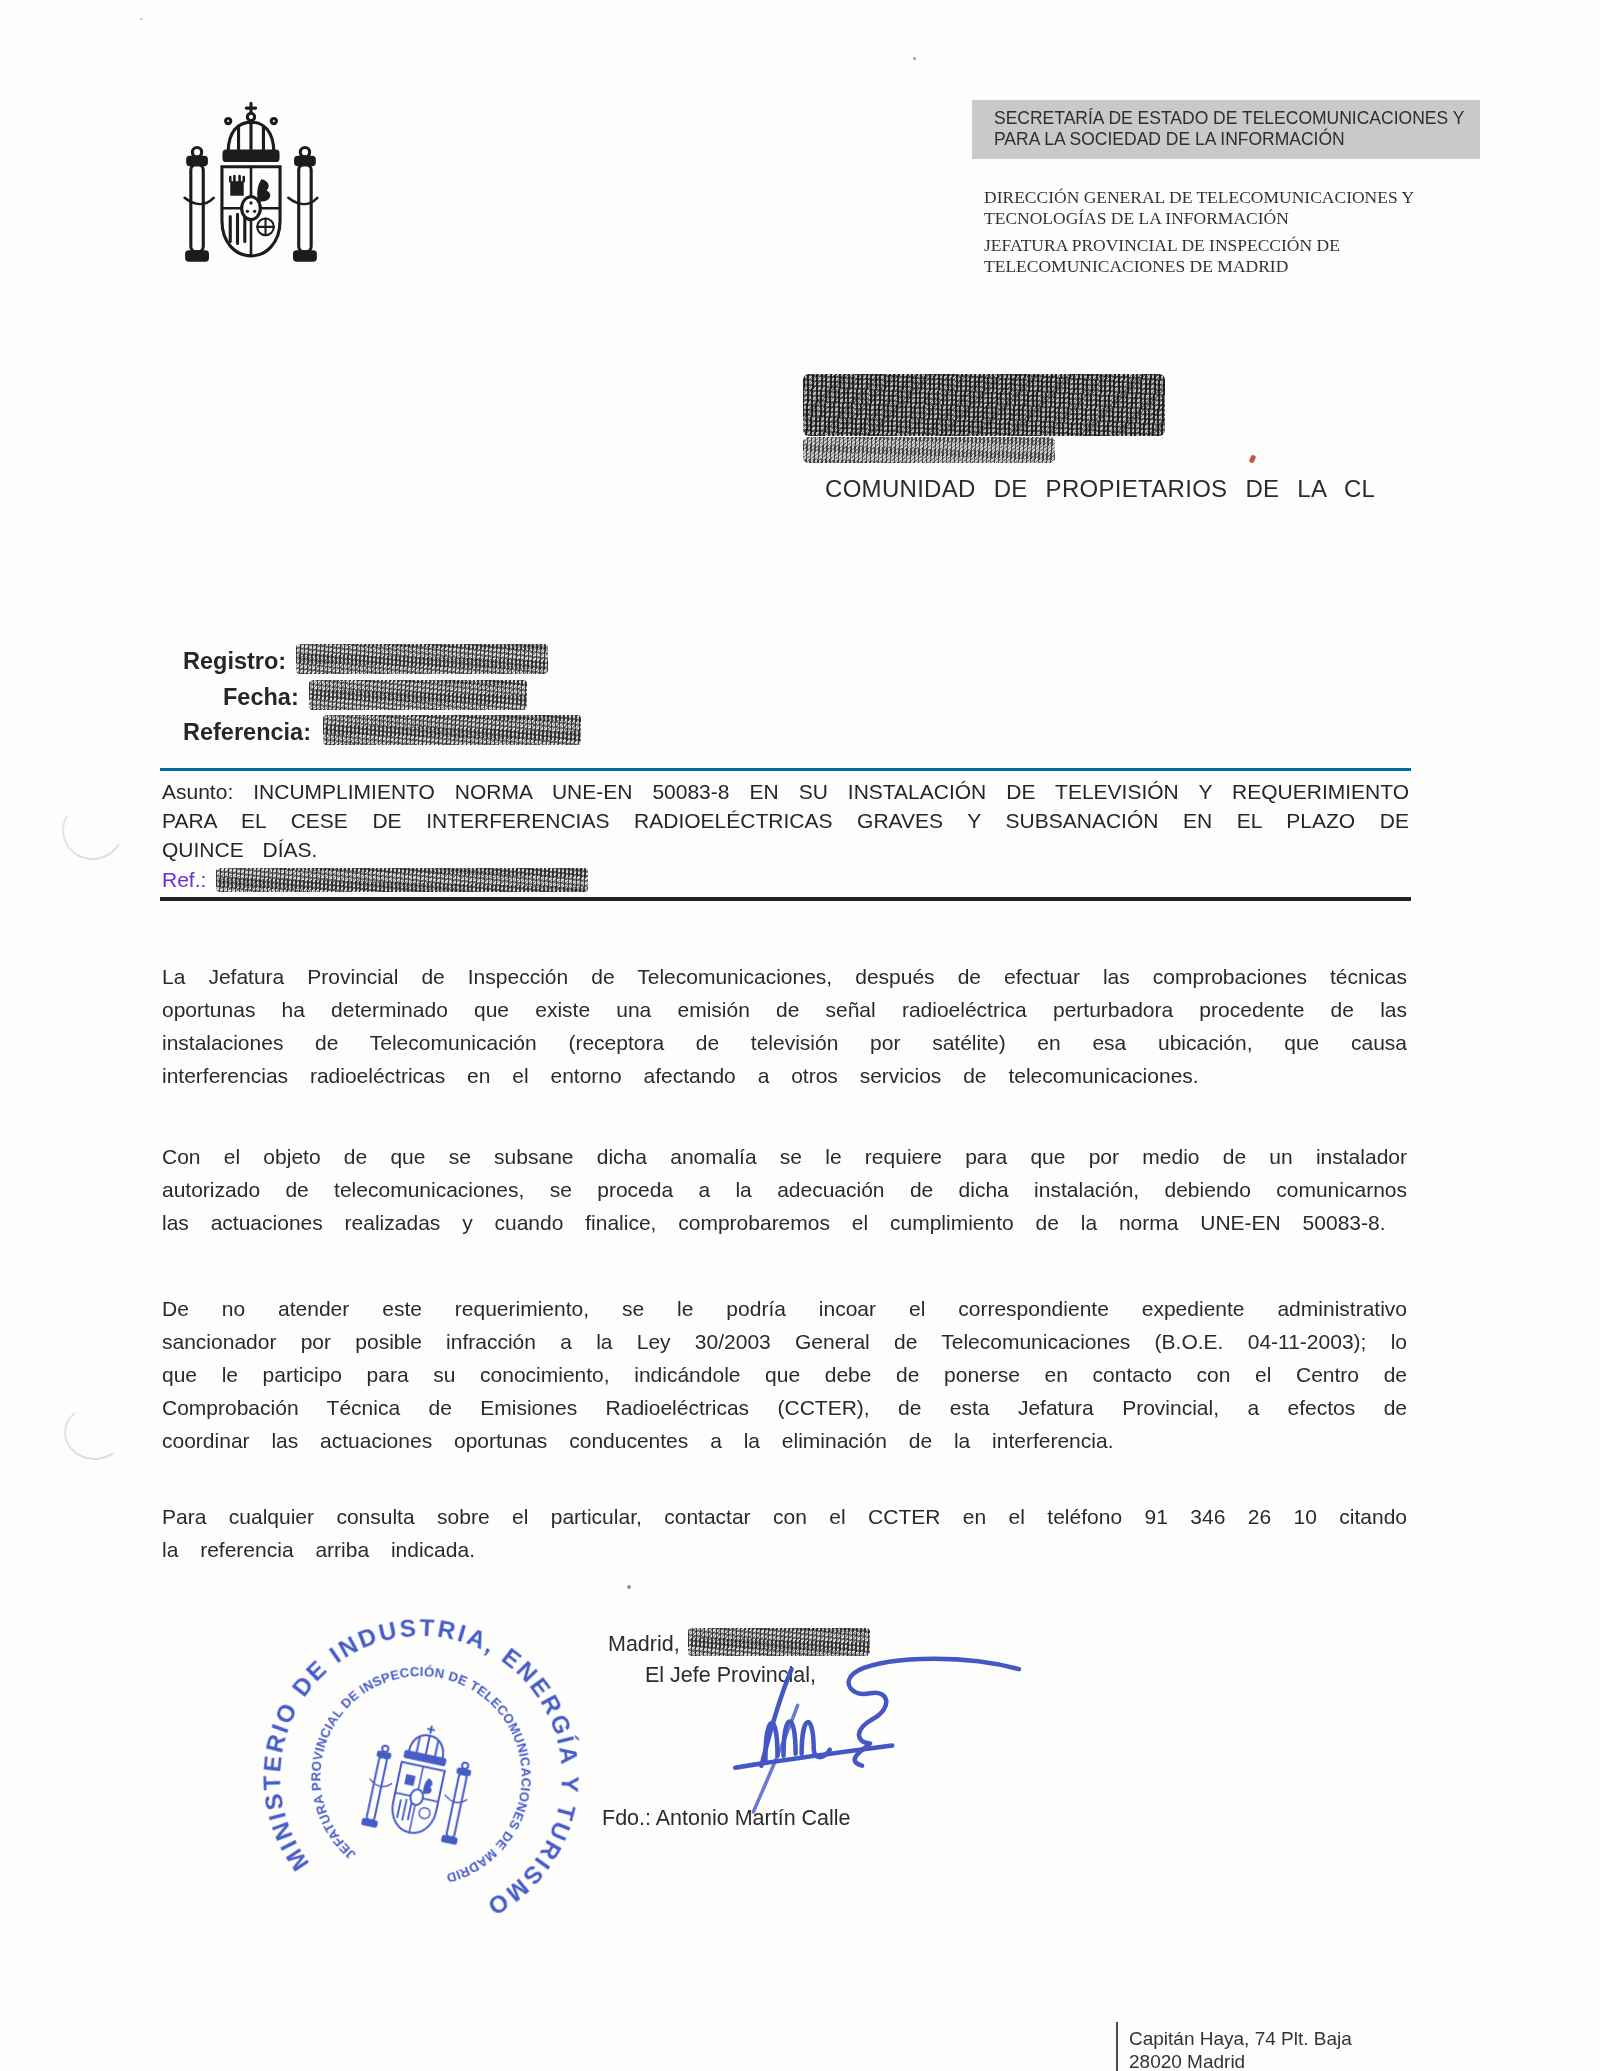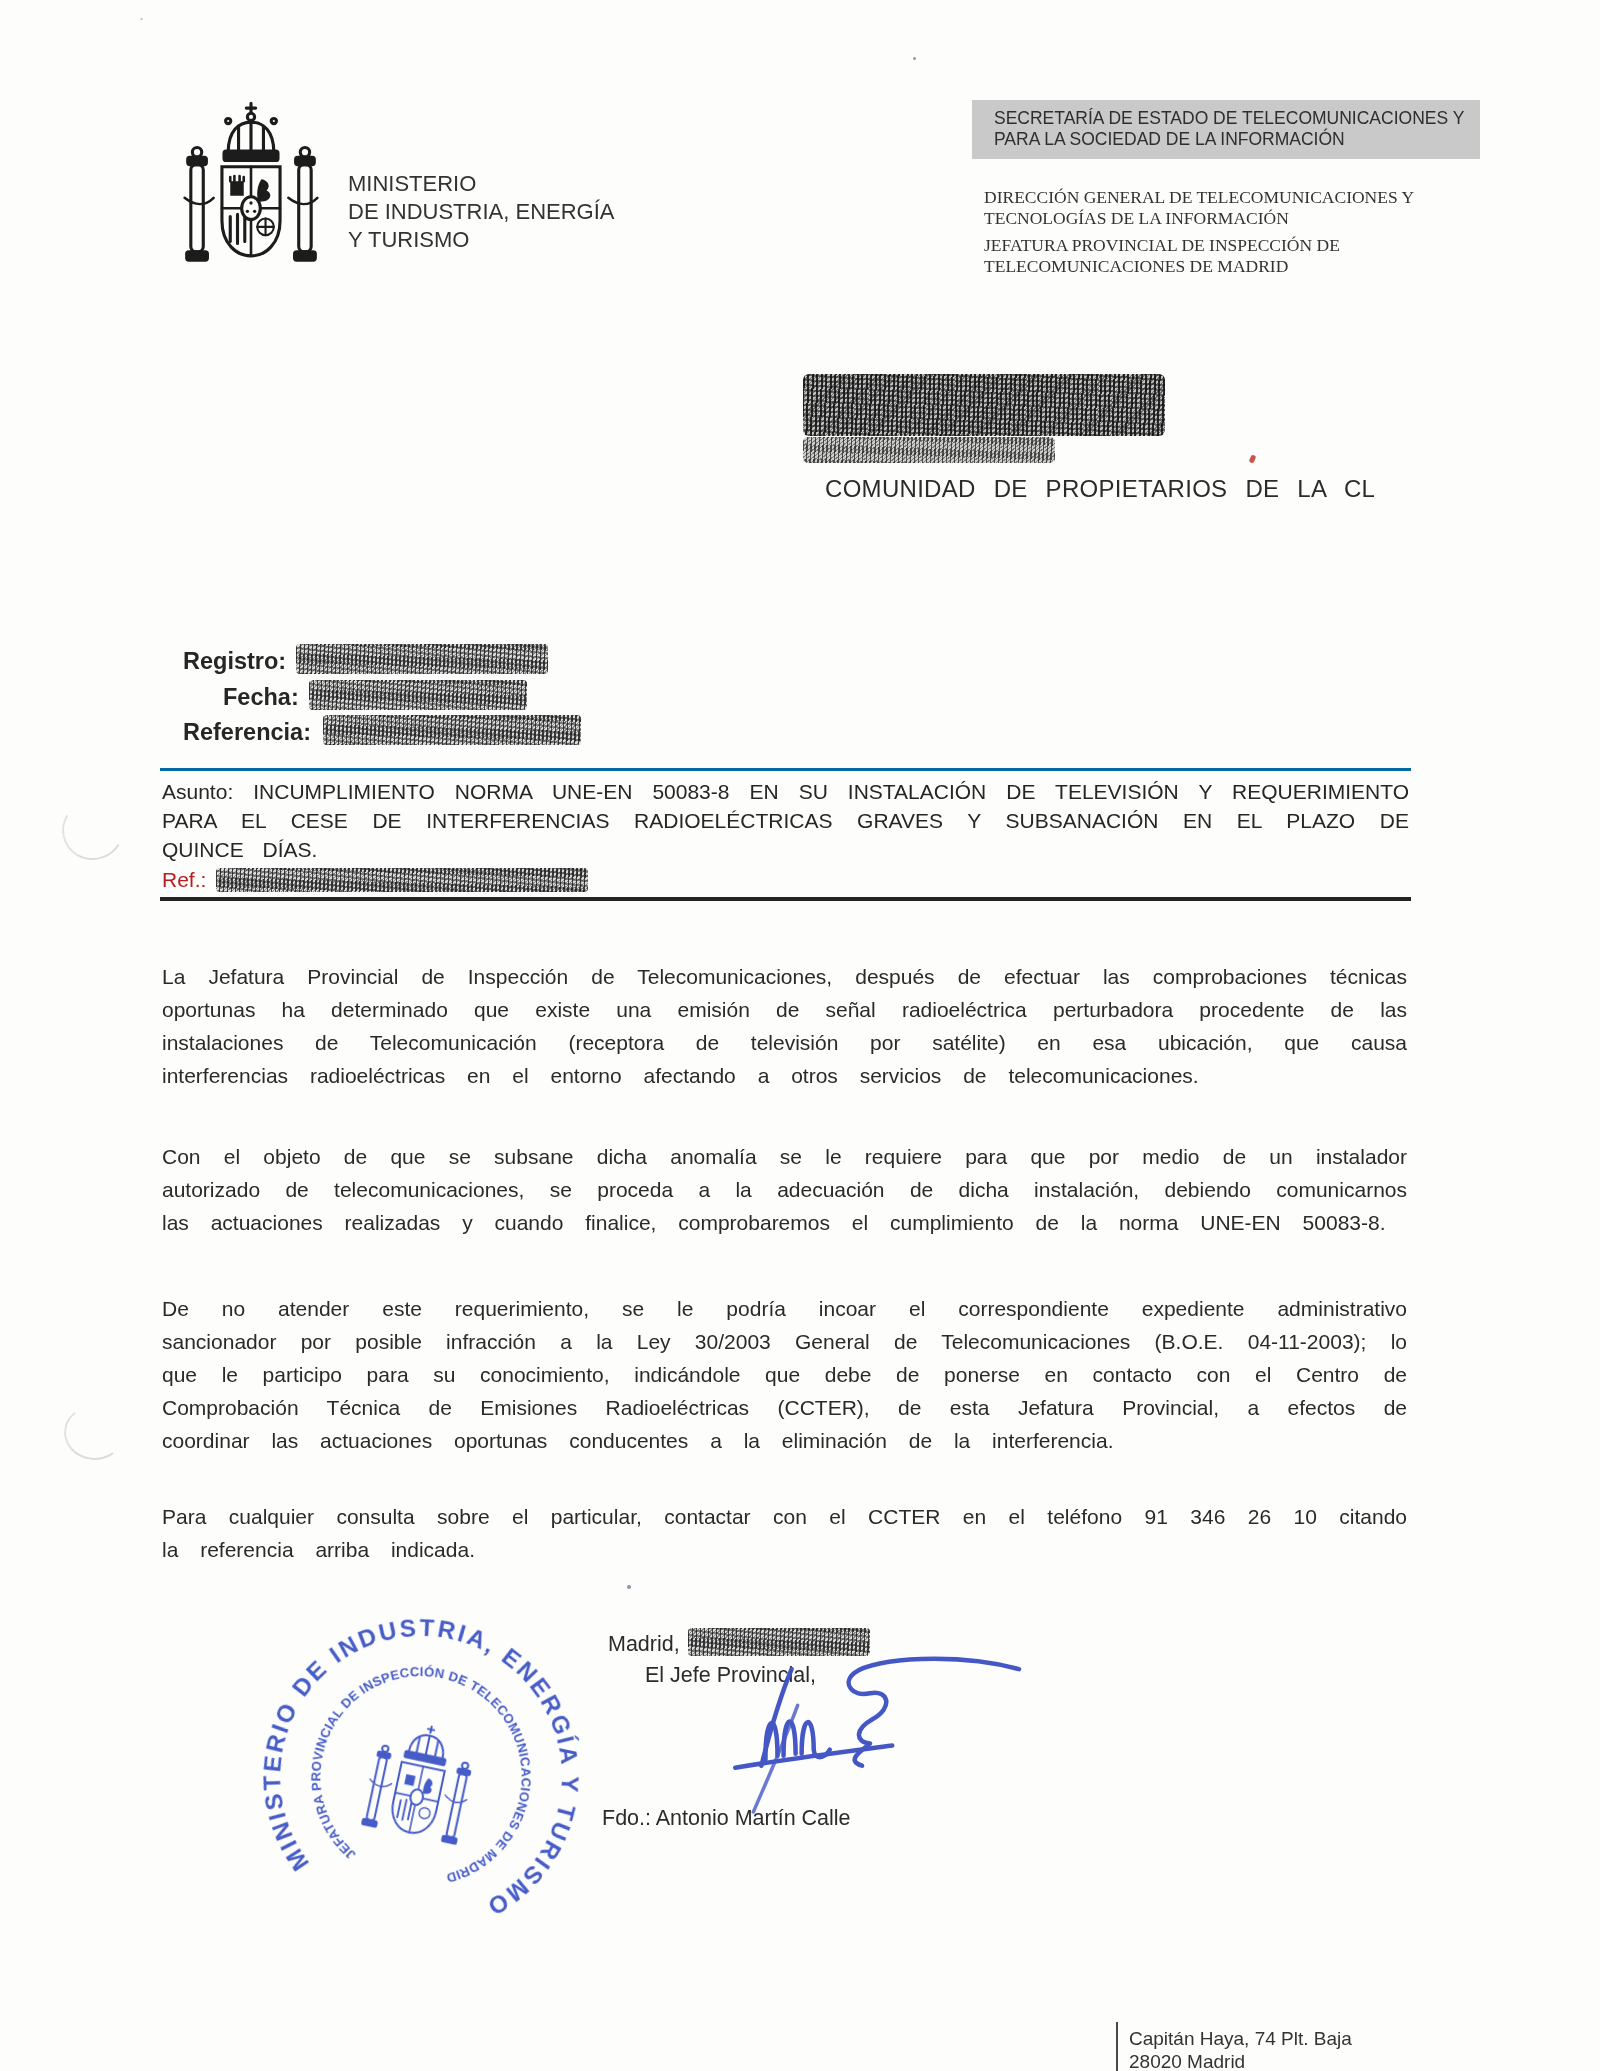--- a/index.html
+++ b/index.html
@@ -57,21 +57,21 @@
   .reg-1 .scribble{width:218px;height:30px;margin-left:10px;}
   .reg-2 .scribble{width:258px;height:30px;margin-left:12px;}
 
   
   .subject-box{
     position:absolute;left:160px;top:768px;width:1247px;
     border-top:3px solid #0369a1;border-bottom:4px solid #232323;
     padding:6px 2px 5px 2px;
   }
   .subject-text{font-size:21px;line-height:29px;text-align:justify;word-spacing:13px;color:#262626;}
-  .ref-row{margin-top:4px;font-size:21px;color:#b91c1c;}
+  .ref-row{margin-top:4px;font-size:21px;color:#6d28d9;}
   .ref-row .scribble{width:372px;height:24px;margin-left:10px;}
 
   
   .para{
     position:absolute;left:162px;width:1245px;
     font-size:21px;line-height:33px;text-align:justify;word-spacing:16px;
     color:#2a2a2a;
   }
   .para-0{top:960px;} .para-1{top:1140px;} .para-2{top:1292px;} .para-3{top:1500px;}
 
@@ -142,25 +142,20 @@
       <rect x="18" y="148" width="20" height="8" rx="2" fill="#1c1c1c"></rect>
       <path d="M16 96 C26 104 36 104 44 96" stroke-width="2.5"></path>
       <circle cx="132" cy="52" r="4.5"></circle>
       <rect x="123" y="57" width="18" height="7" rx="2" fill="#1c1c1c"></rect>
       <rect x="126" y="64" width="12" height="84" rx="5"></rect>
       <rect x="122" y="148" width="20" height="8" rx="2" fill="#1c1c1c"></rect>
       <path d="M116 96 C126 104 136 104 144 96" stroke-width="2.5"></path>
     </g>
   </svg>
 
-  <div class="ministry">
-    <div>MINISTERIO</div>
-    <div>DE INDUSTRIA, ENERGÍA</div>
-    <div>Y TURISMO</div>
-  </div>
 
   <div class="org-hl">SECRETARÍA DE ESTADO DE TELECOMUNICACIONES Y PARA LA SOCIEDAD DE LA INFORMACIÓN</div>
   <div class="org-item org-1">DIRECCIÓN GENERAL DE TELECOMUNICACIONES Y TECNOLOGÍAS DE LA INFORMACIÓN</div>
   <div class="org-item org-2">JEFATURA PROVINCIAL DE INSPECCIÓN DE TELECOMUNICACIONES DE MADRID</div>
 
   <div class="addr-scribble"></div>
   <div class="addr-scribble-2"></div>
   <div class="addressee">COMUNIDAD DE PROPIETARIOS DE LA CL</div>
 
   <div class="reg-row reg-0">

